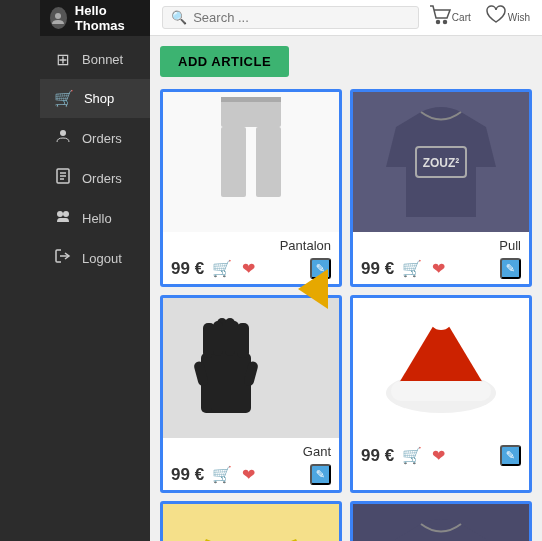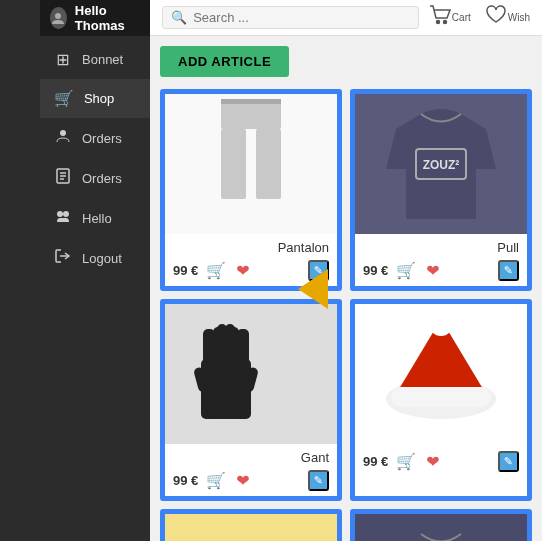--- a/index.html
+++ b/index.html
@@ -100,38 +100,38 @@
     }
 
     
     .product-grid {
       display: grid;
       grid-template-columns: 1fr 1fr;
       gap: 8px;
     }
     .product-card {
       background: #fff;
-      border: 5px solid #3b82f6;
+      border: 3px solid #3b82f6;
       border-radius: 3px;
       overflow: hidden;
       position: relative;
     }
     .product-img-container {
       height: 140px;
       display: flex; align-items: center; justify-content: center;
       background: #f9f9f9; overflow: hidden;
     }
     .product-info {
       padding: 6px 8px 4px 8px;
     }
     .product-name { font-size: 13px; color: #333; margin-bottom: 4px; text-align: right; }
     .product-actions {
       display: flex; align-items: center; gap: 6px;
     }
-    .product-price { font-size: 13px; color: #333; font-weight: bold; }
+    .product-price { font-size: 17px; color: #333; font-weight: bold; }
     .action-btn {
       background: none; border: none; cursor: pointer; padding: 2px;
       font-size: 16px; display: flex; align-items: center;
     }
     .cart-icon-btn { color: #d4a800; }
     .heart-icon-btn { color: #e05555; }
     .edit-icon-btn {
       margin-left: auto;
       background: #4da6e0; border-radius: 3px;
       padding: 2px 4px; font-size: 11px; color: #fff;

